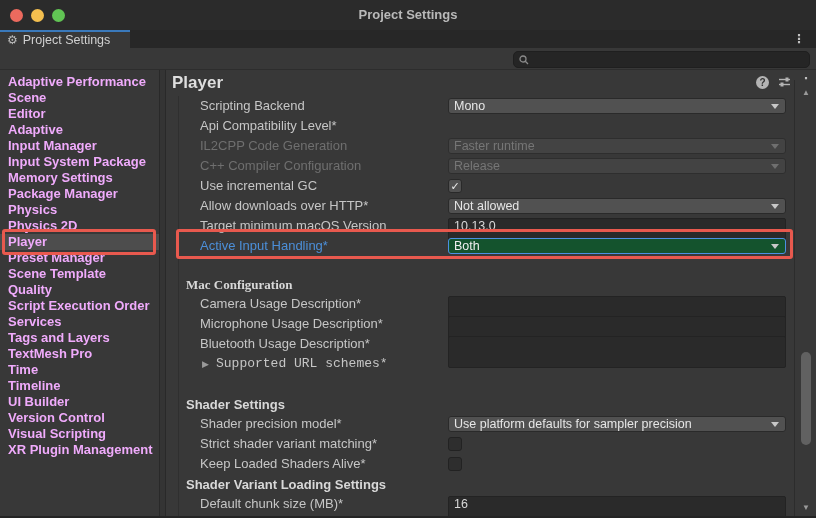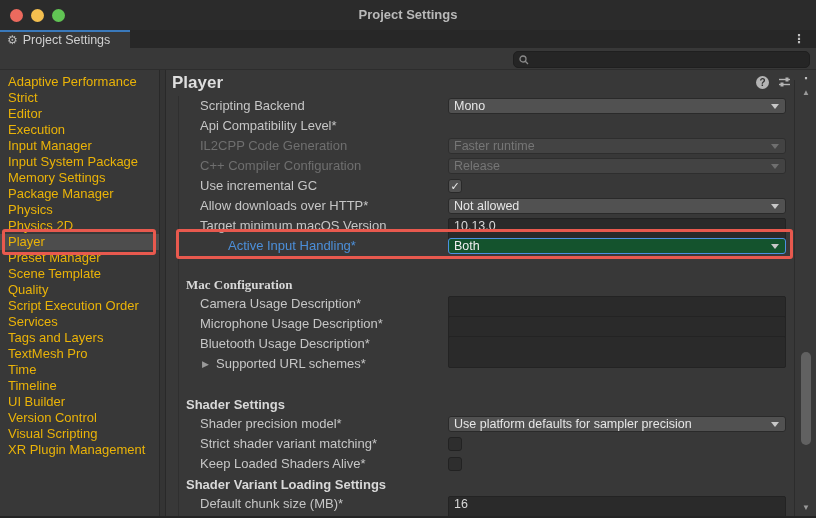--- a/index.html
+++ b/index.html
@@ -24,50 +24,50 @@
   .tabbar-kebab { position:absolute; right:11px; top:2px; color:#c0c0c0; font-size:12px; font-weight:bold; letter-spacing:0; }
 
   
   .toolbar { position:absolute; left:0; top:48px; width:816px; height:22px; background:#383838; border-bottom:1px solid #2d2d2d; }
   .searchbox { position:absolute; left:513px; top:3px; width:297px; height:17px; background:#252525; border:1px solid #1f1f1f; border-radius:5px; display:flex; align-items:center; padding-left:5px; gap:4px; }
   .searchbox svg { flex:0 0 auto; }
   .search-value { color:#cccccc; font-size:11px; }
 
   
   .sidebar { position:absolute; left:0; top:70px; width:160px; bottom:0; background:#383838; border-right:1px solid #292929; padding-top:4px; }
-  .side-item { height:16px; line-height:16px; font-size:13px; color:#eab308; padding-left:8px; white-space:nowrap; }
+  .side-item { height:16px; line-height:16px; font-size:13px; color:#f0abfc; padding-left:8px; white-space:nowrap;font-weight:bold; }
   .side-item.selected { background:#4d4d4d; }
   .splitter { position:absolute; left:160px; top:70px; width:6px; bottom:0; background:#343434; border-right:1px solid #292929; }
 
   .main { position:absolute; left:166px; top:70px; width:628px; bottom:0; background:#383838; }
   .main-title { position:absolute; left:6px; top:3px; font-size:17px; font-weight:bold; color:#dedede; }
   .header-icons { position:absolute; top:5px; right:-18px; display:flex; align-items:center; gap:9px; }
   .help-icon { width:13px; height:13px; border-radius:50%; background:#b4b4b4; color:#333; font-size:10px; font-weight:bold; text-align:center; line-height:13px; }
   .panel-kebab { color:#c0c0c0; font-size:12px; font-weight:bold; }
   .indent-line { position:absolute; left:12px; top:26px; bottom:0; width:1px; background:#2f2f2f; }
 
   .rows { position:absolute; left:0; right:0; top:26px; }
   .row { position:relative; height:20px; }
   .rlabel { position:absolute; left:34px; top:0; height:20px; line-height:20px; font-size:13px; color:#c6c6c6; white-space:nowrap; }
   .row.disabled .rlabel { color:#6f6f6f; }
-  .row.bluelabel .rlabel { color:#4c8fd9;margin-left:28px; }
+  .row.bluelabel .rlabel { color:#4c8fd9; }
   .section-h { height:18px; line-height:18px; padding-left:20px; font-size:13px; font-weight:bold; color:#d8d8d8; }
   .mt8 { margin-top:20px;font-family:Liberation Serif, serif; } .mt6 { margin-top:22px; } .mt2 { margin-top:2px; }
 
   .dropdown { position:absolute; left:282px; top:2px; width:338px; height:16px; background:#515151; border:1px solid #2a2a2a; border-radius:3px; color:#e6e6e6; font-size:12.5px; line-height:14px; padding-left:5px; white-space:nowrap; overflow:hidden; }
   .dropdown .caret { position:absolute; right:6px; top:5px; width:0; height:0; border-left:4px solid transparent; border-right:4px solid transparent; border-top:5px solid #c8c8c8; }
   .row.disabled .dropdown { background:#434343; border-color:#2e2e2e; color:#767676; }
   .row.disabled .dropdown .caret { border-top-color:#6f6f6f; }
   .dropdown.focused { background:#14532d; border:1px solid #4a90e2; color:#f0f0f0; }
 
   .textfield { position:absolute; left:282px; top:2px; width:338px; height:32px; background:#2a2a2a; border:1px solid #232323; border-radius:2px; color:#d8d8d8; font-size:12.5px; line-height:14px; padding-left:5px; }
   .checkbox { position:absolute; left:282px; top:3px; width:14px; height:14px; background:#2e2e2e; border:1px solid #222; border-radius:3px; color:#ececec; font-size:11px; line-height:12px; text-align:center; }
   .checkbox.checked { background:#515151; border-color:#292929; }
   .foldout-tri { position:absolute; left:36px; top:0; height:20px; line-height:20px; font-size:9px; color:#999; }
-  .row.foldout .rlabel { left:50px; }
+  .row.foldout .rlabel { left:50px;font-family:Liberation Mono, monospace; }
 
   
   .scrollbar { position:absolute; right:0; top:80px; width:22px; bottom:0; background:#383838; border-left:1px solid #2c2c2c; }
   .scroll-arrow { position:absolute; left:0; width:22px; text-align:center; color:#9a9a9a; font-size:8px; }
   .scroll-arrow.up { top:8px; }
   .scroll-arrow.down { bottom:6px; }
   .scroll-thumb { position:absolute; left:6px; width:10px; top:272px; height:93px; background:#616161; border-radius:5px; }
 
   
   .anno { position:absolute; border:3px solid #e8594e; border-radius:3px; z-index:20; pointer-events:none; }
@@ -103,23 +103,23 @@
       <svg width="10" height="10" viewBox="0 0 10 10">
         <circle cx="4" cy="4" r="3" fill="none" stroke="#8a8a8a" stroke-width="1.3"></circle>
         <line x1="6.3" y1="6.3" x2="9" y2="9" stroke="#8a8a8a" stroke-width="1.3"></line>
       </svg>
       <span class="search-value"></span>
     </div>
   </div>
 
   <div class="sidebar">
     <div class="side-item">Adaptive Performance</div>
-    <div class="side-item">Strict</div>
+    <div class="side-item">Scene</div>
     <div class="side-item">Editor</div>
-    <div class="side-item">Execution</div>
+    <div class="side-item">Adaptive</div>
     <div class="side-item">Input Manager</div>
     <div class="side-item">Input System Package</div>
     <div class="side-item">Memory Settings</div>
     <div class="side-item">Package Manager</div>
     <div class="side-item">Physics</div>
     <div class="side-item">Physics 2D</div>
     <div class="side-item selected">Player</div>
     <div class="side-item">Preset Manager</div>
     <div class="side-item">Scene Template</div>
     <div class="side-item">Quality</div>

